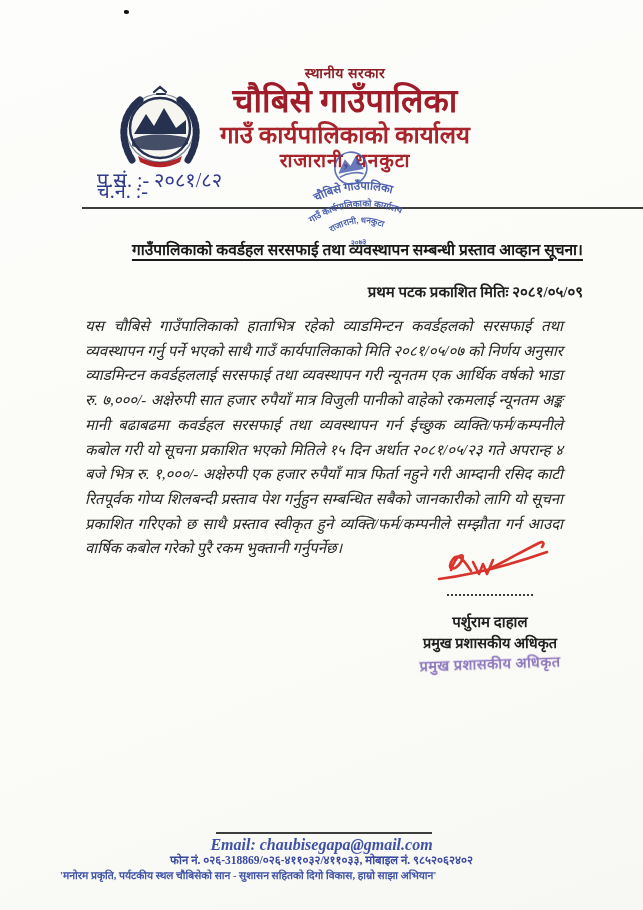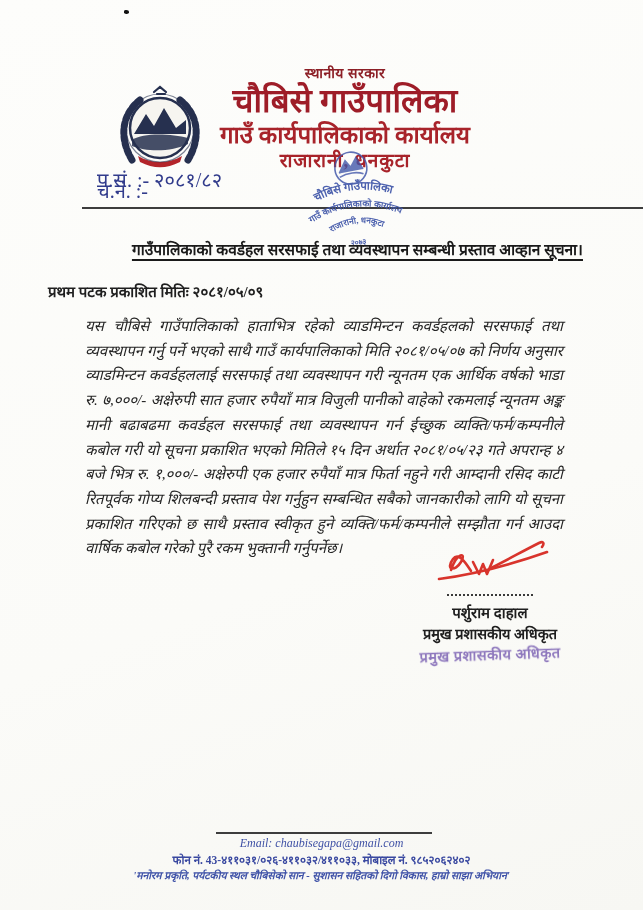--- a/index.html
+++ b/index.html
@@ -28,37 +28,37 @@
 
   
   .emblem-wrap{left:112px;top:82px;width:96px;height:96px;}
 
   
   .stamp-wrap{left:284px;top:146px;width:140px;height:104px;opacity:.92;}
 
   
   .notice-title{left:60px;top:238px;width:523px;text-align:right;font-size:15.5px;font-weight:bold;color:#1a1a1a;
     text-decoration:underline;text-underline-offset:4px;text-decoration-thickness:1.5px;}
-  .pub-date{left:48px;top:281px;width:523px;text-align:left;font-size:15px;font-weight:bold;color:#1f1f1f;}
+  .pub-date{left:60px;top:281px;width:523px;text-align:right;font-size:15px;font-weight:bold;color:#1f1f1f;}
   .body-par{left:85px;top:314px;width:478px;font-size:15px;line-height:24.7px;text-align:justify;color:#242424;font-style:italic;}
 
   
   .sig-block{left:385px;top:538px;width:210px;text-align:center;}
   .sig-svg{display:block;margin:0 auto;}
   .dotline{display:inline-block;width:86px;border-bottom:2px dotted #3a3a3a;height:1px;margin-top:-4px;}
-  .sig-name{font-size:15px;font-weight:bold;color:#1e1e1e;margin-top:2px;}
+  .sig-name{font-size:15px;font-weight:bold;color:#1e1e1e;margin-top:11px;}
   .sig-desig{font-size:14.5px;font-weight:bold;color:#1e1e1e;margin-top:1px;}
   .sig-stamp{font-size:14.5px;font-weight:bold;color:#7b61b3;opacity:.85;transform:rotate(-2deg);
     filter:blur(.3px);letter-spacing:.5px;margin-top:1px;}
 
   
   .foot-rule{left:216px;top:832px;width:216px;height:2px;background:#3d3d3d;}
-  .foot-email{left:60px;top:836px;width:523px;text-align:center;font-size:12px;font-style:italic;font-weight:normal;color:#3f51a5;}
+  .foot-email{left:60px;top:836px;width:523px;text-align:center;font-size:16px;font-style:italic;font-weight:bold;color:#3f51a5;}
   .foot-phone{left:60px;top:852px;width:523px;text-align:center;font-size:11.5px;font-weight:bold;color:#3948a0;}
-  .foot-slogan{left:60px;top:868px;width:523px;text-align:center;font-size:10.5px;font-style:italic;font-weight:bold;color:#4053a8;}
+  .foot-slogan{left:60px;top:868px;width:523px;font-size:10.5px;font-weight:bold;color:#4053a8;}
 </style>
 </head>
 <body>
 
 <div class="page">
 
   <div class="abs speck" style="left:124px;top:10px;"></div>
 
   <div class="abs emblem-wrap">
     <svg width="96" height="96" viewBox="0 0 96 96">
@@ -136,16 +136,16 @@
       </g>
     </svg>
     <span class="dotline"></span>
     <div class="sig-name">पर्शुराम दाहाल</div>
     <div class="sig-desig">प्रमुख प्रशासकीय अधिकृत</div>
     <div class="sig-stamp">प्रमुख प्रशासकीय अधिकृत</div>
   </div>
 
   <div class="abs foot-rule"></div>
   <div class="abs foot-email">Email: chaubisegapa@gmail.com</div>
-  <div class="abs foot-phone">फोन नं. 43-४११०३१/०२६-४११०३२/४११०३३, मोबाइल नं. ९८५२०६२४०२</div>
+  <div class="abs foot-phone">फोन नं. ०२६-318869/०२६-४११०३२/४११०३३, मोबाइल नं. ९८५२०६२४०२</div>
   <div class="abs foot-slogan">'मनोरम प्रकृति, पर्यटकीय स्थल चौबिसेको सान - सुशासन सहितको दिगो विकास, हाम्रो साझा अभियान'</div>
 
 </div>
 
 </body></html>

